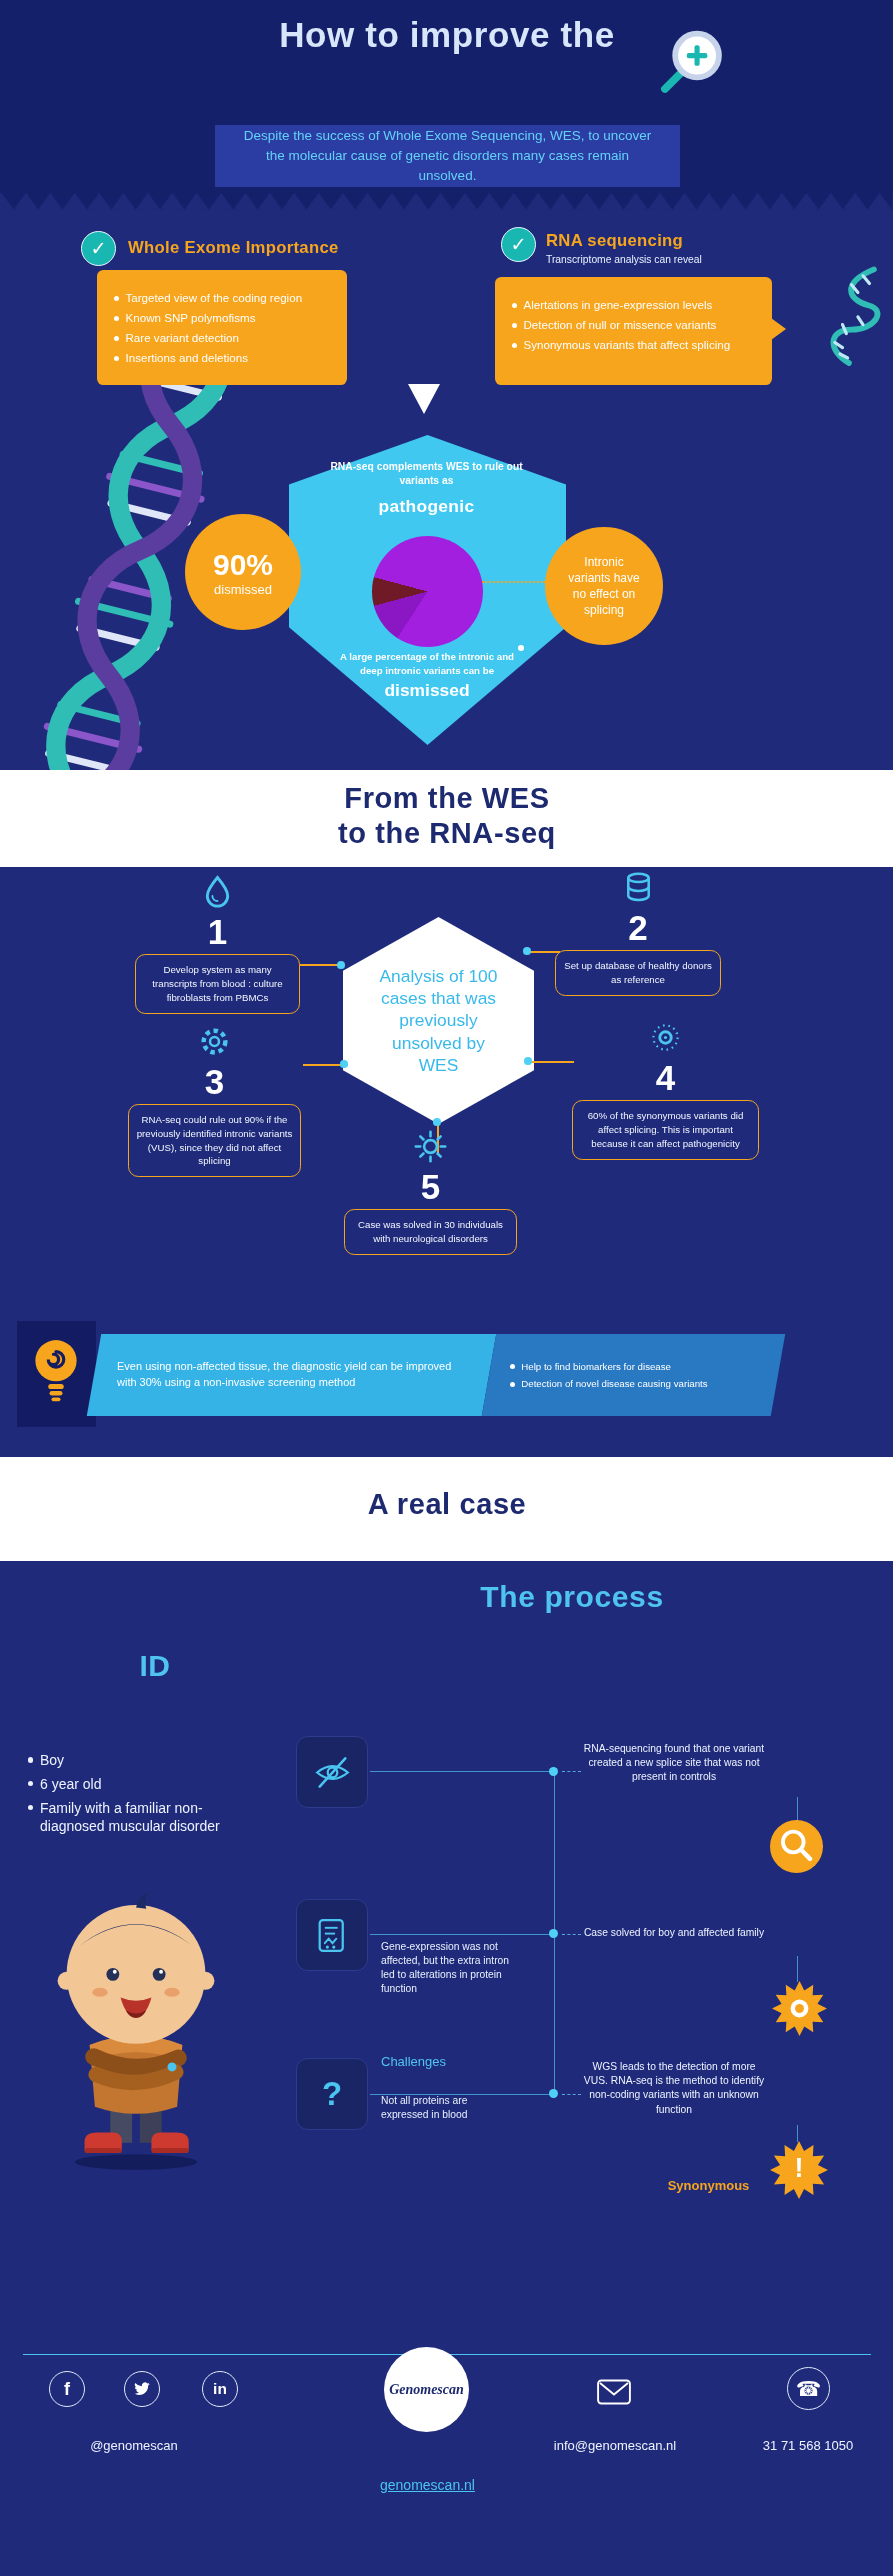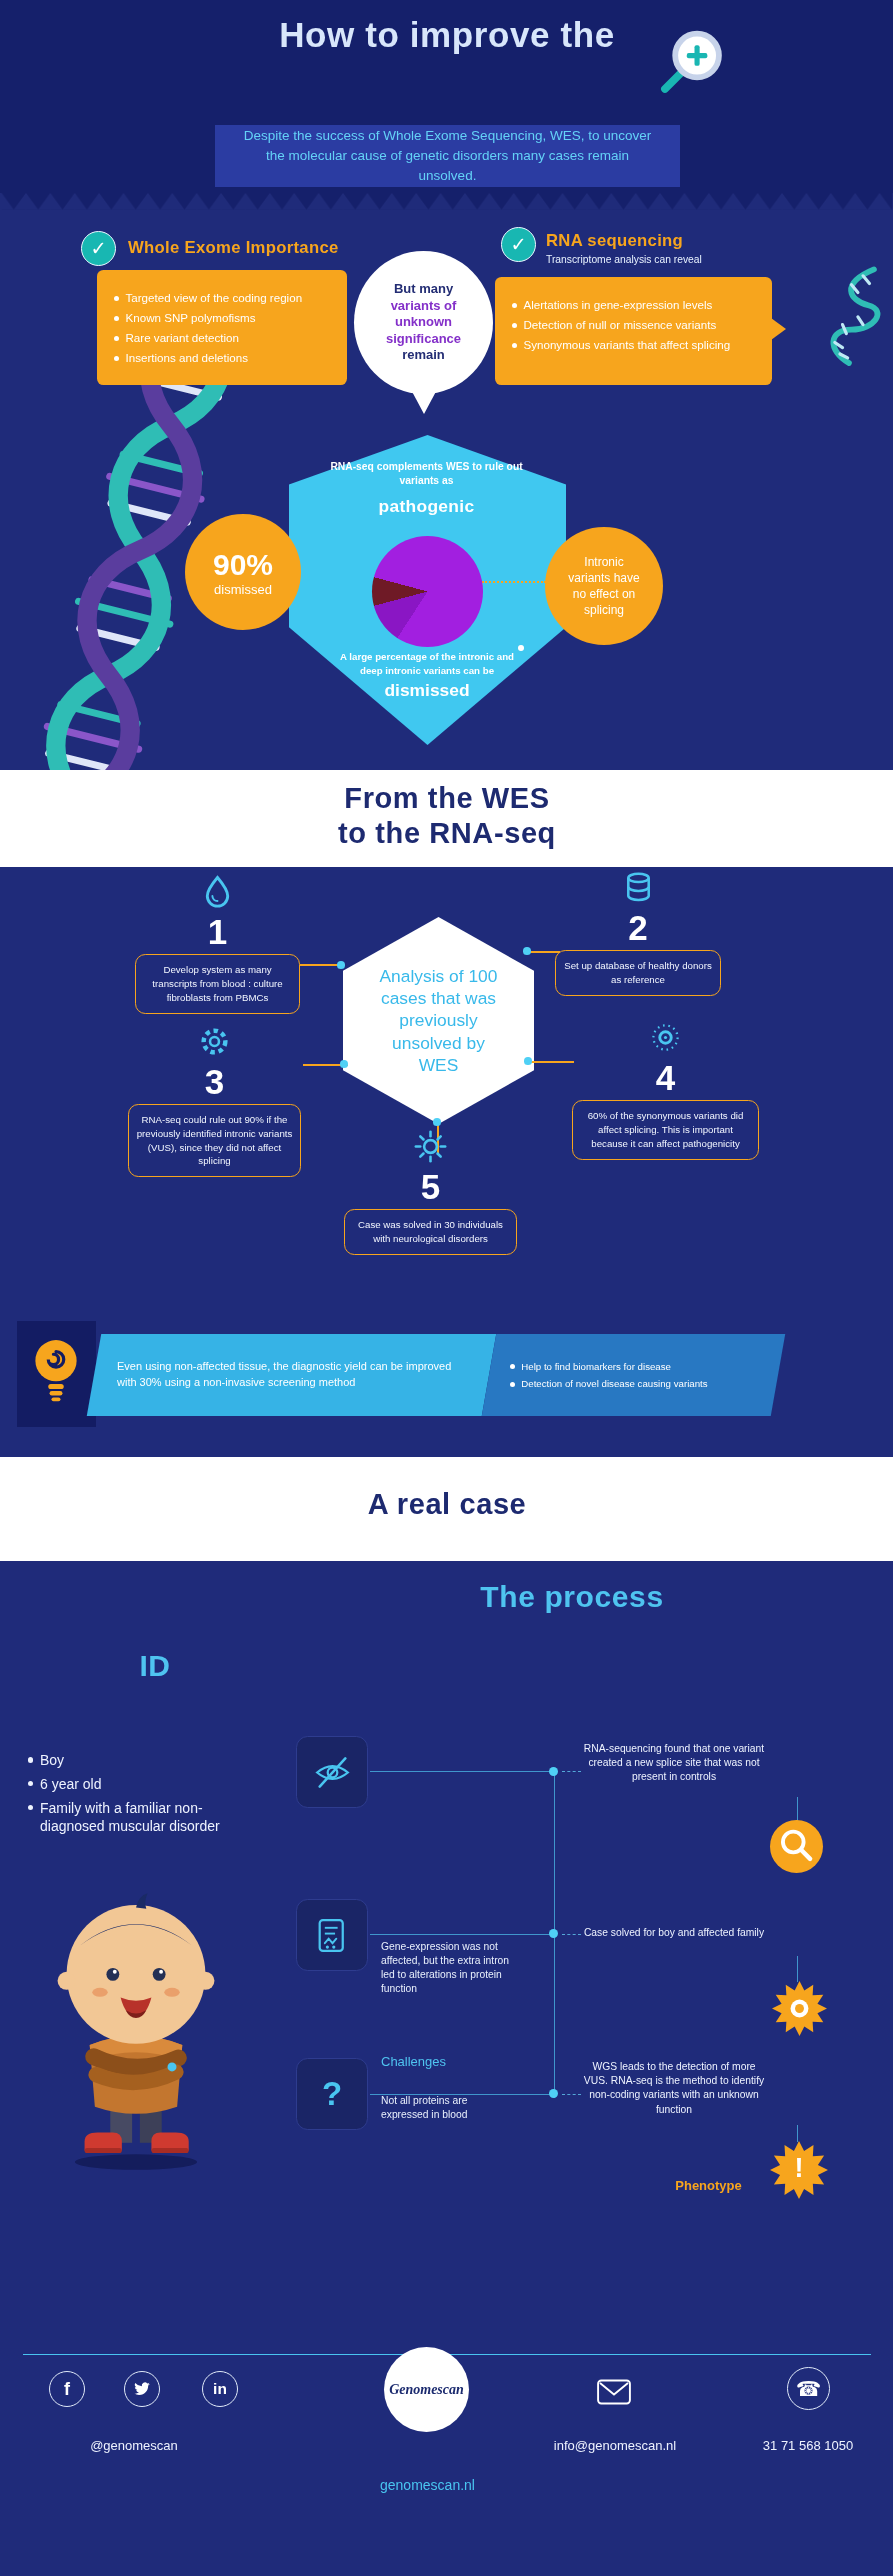--- a/index.html
+++ b/index.html
@@ -59,21 +59,21 @@
   .mtext { position:absolute; width:134px; color:#e9f0fc; font-size:10.3px; line-height:1.35; }
   .rtext { position:absolute; width:188px; color:#eef3ff; font-size:10.3px; line-height:1.38; text-align:center; }
   .cline { position:absolute; background:rgba(79,196,240,.7); }
   .dashline { position:absolute; border-top:1.3px dashed rgba(98,200,240,.8); width:19.3px; height:0; }
   .oicon { position:absolute; background:#f7a51d; border-radius:50%; display:flex; align-items:center; justify-content:center; }
 
   .soc { position:absolute; width:36px; height:36px; border-radius:50%; border:1.6px solid #dfe9f8; display:flex; align-items:center; justify-content:center; color:#fff; }
   .flabel { position:absolute; color:#eef3ff; font-size:13px; text-align:center; }
   .logo-circle { position:absolute; left:384px; top:2347px; width:85px; height:85px; border-radius:50%; background:#fff; display:flex; align-items:center; justify-content:center; }
   .logo-circle span { font-family:"Liberation Serif", serif; font-style:italic; font-size:14px; color:#1b2a6e; font-weight:bold; }
-  .weblink { position:absolute; left:363px; top:2477px; width:129px; text-align:center; color:#49c5f0; font-size:14px; }
+  .weblink { position:absolute; left:363px; top:2477px; width:129px; text-align:center; color:#49c5f0; font-size:14px; text-decoration:underline; }
 </style>
 </head>
 <body>
 
 <div class="page">
 
   <svg width="0" height="0" style="position:absolute">
     <defs>
       <polygon id="star12" points="80,40 66.1,47 74.6,60 59.1,59.1 60,74.6 47,66.1 40,80 33,66.1 20,74.6 20.9,59.1 5.4,60 13.9,47 0,40 13.9,33 5.4,20 20.9,20.9 20,5.4 33,13.9 40,0 47,13.9 60,5.4 59.1,20.9 74.6,20 66.1,33"></polygon>
     </defs>
@@ -152,27 +152,20 @@
     <g stroke="#bfe9f5" stroke-width="5" stroke-linecap="round">
       <line x1="78" y1="20" x2="88" y2="32"></line>
         <line x1="60" y1="34" x2="70" y2="46"></line>
       <line x1="70" y1="84" x2="78" y2="96"></line>
         <line x1="46" y1="96" x2="52" y2="110"></line>
       <line x1="34" y1="124" x2="46" y2="132"></line>
         <line x1="42" y1="142" x2="54" y2="148"></line>
     </g>
   </svg>
 
-  <div class="bubble">
-    <div class="inner">
-      <span>But many</span><br>
-      <span class="purple">variants of unknown significance</span><br>
-      <span>remain</span>
-    </div>
-  </div>
   <div class="bubble-tail"></div>
 
   <div class="cyanhex"></div>
   <div class="hextext" style="left:330px;top:460px;width:193px;font-size:10.3px;line-height:1.4">RNA-seq complements WES to rule out variants as</div>
   <div class="hextext" style="left:330px;top:496px;width:193px;font-size:17.4px;letter-spacing:0.3px">pathogenic</div>
 
   <div class="abs" style="left:482px;top:581px;width:64px;border-top:2.6px dotted #f7a51d"></div>
   <div class="pie"></div>
   <div class="abs" style="left:518px;top:645px;width:5.8px;height:5.8px;border-radius:50%;background:#fff"></div>
 
@@ -393,21 +386,21 @@
   </div>
 
   <div class="rtext" style="left:580px;top:2060px">WGS leads to the detection of more VUS. RNA-seq is the method to identify non-coding variants with an unknown function</div>
   <div class="cline" style="left:797px;top:2125px;width:1.3px;height:16.7px"></div>
   <div class="abs" style="left:770px;top:2141px;width:58px;height:58px">
     <svg width="58" height="58" viewBox="0 0 80 80" style="position:absolute;left:0;top:0">
       <use href="#star12" fill="#f7a51d"></use>
     </svg>
     <span style="position:absolute;left:0;top:11.6px;width:58px;text-align:center;color:#fff;font-size:27px;font-weight:bold">!</span>
   </div>
-  <div class="abs" style="left:644px;top:2178px;width:129px;text-align:center;color:#f7a51d;font-size:13px;font-weight:bold">Phenotype</div>
+  <div class="abs" style="left:644px;top:2178px;width:129px;text-align:center;color:#f7a51d;font-size:13px;font-weight:bold">Synonymous</div>
 
   <div class="abs" style="left:23px;top:2354px;width:848px;height:1.3px;background:#49c5f0"></div>
 
   <div class="soc" style="left:49px;top:2371px">
     <span style="font-size:18px;font-weight:bold">f</span>
   </div>
   <div class="soc" style="left:124px;top:2371px">
     <svg width="18" height="15.5" viewBox="0 0 24 24">
         <path fill="#fff" d="M23.95 4.57a10 10 0 0 1-2.82.77 4.96 4.96 0 0 0 2.16-2.72c-.95.56-2 .96-3.12 1.19a4.92 4.92 0 0 0-8.39 4.48A13.94 13.94 0 0 1 1.64 3.16a4.92 4.92 0 0 0 1.52 6.57 4.9 4.9 0 0 1-2.23-.62v.06a4.92 4.92 0 0 0 3.95 4.83 4.9 4.9 0 0 1-2.21.08 4.93 4.93 0 0 0 4.6 3.42A9.87 9.87 0 0 1 0 19.54a13.9 13.9 0 0 0 7.55 2.21c9.05 0 14-7.5 14-13.99 0-.21 0-.42-.02-.63a10 10 0 0 0 2.42-2.56z"></path>
       </svg>

